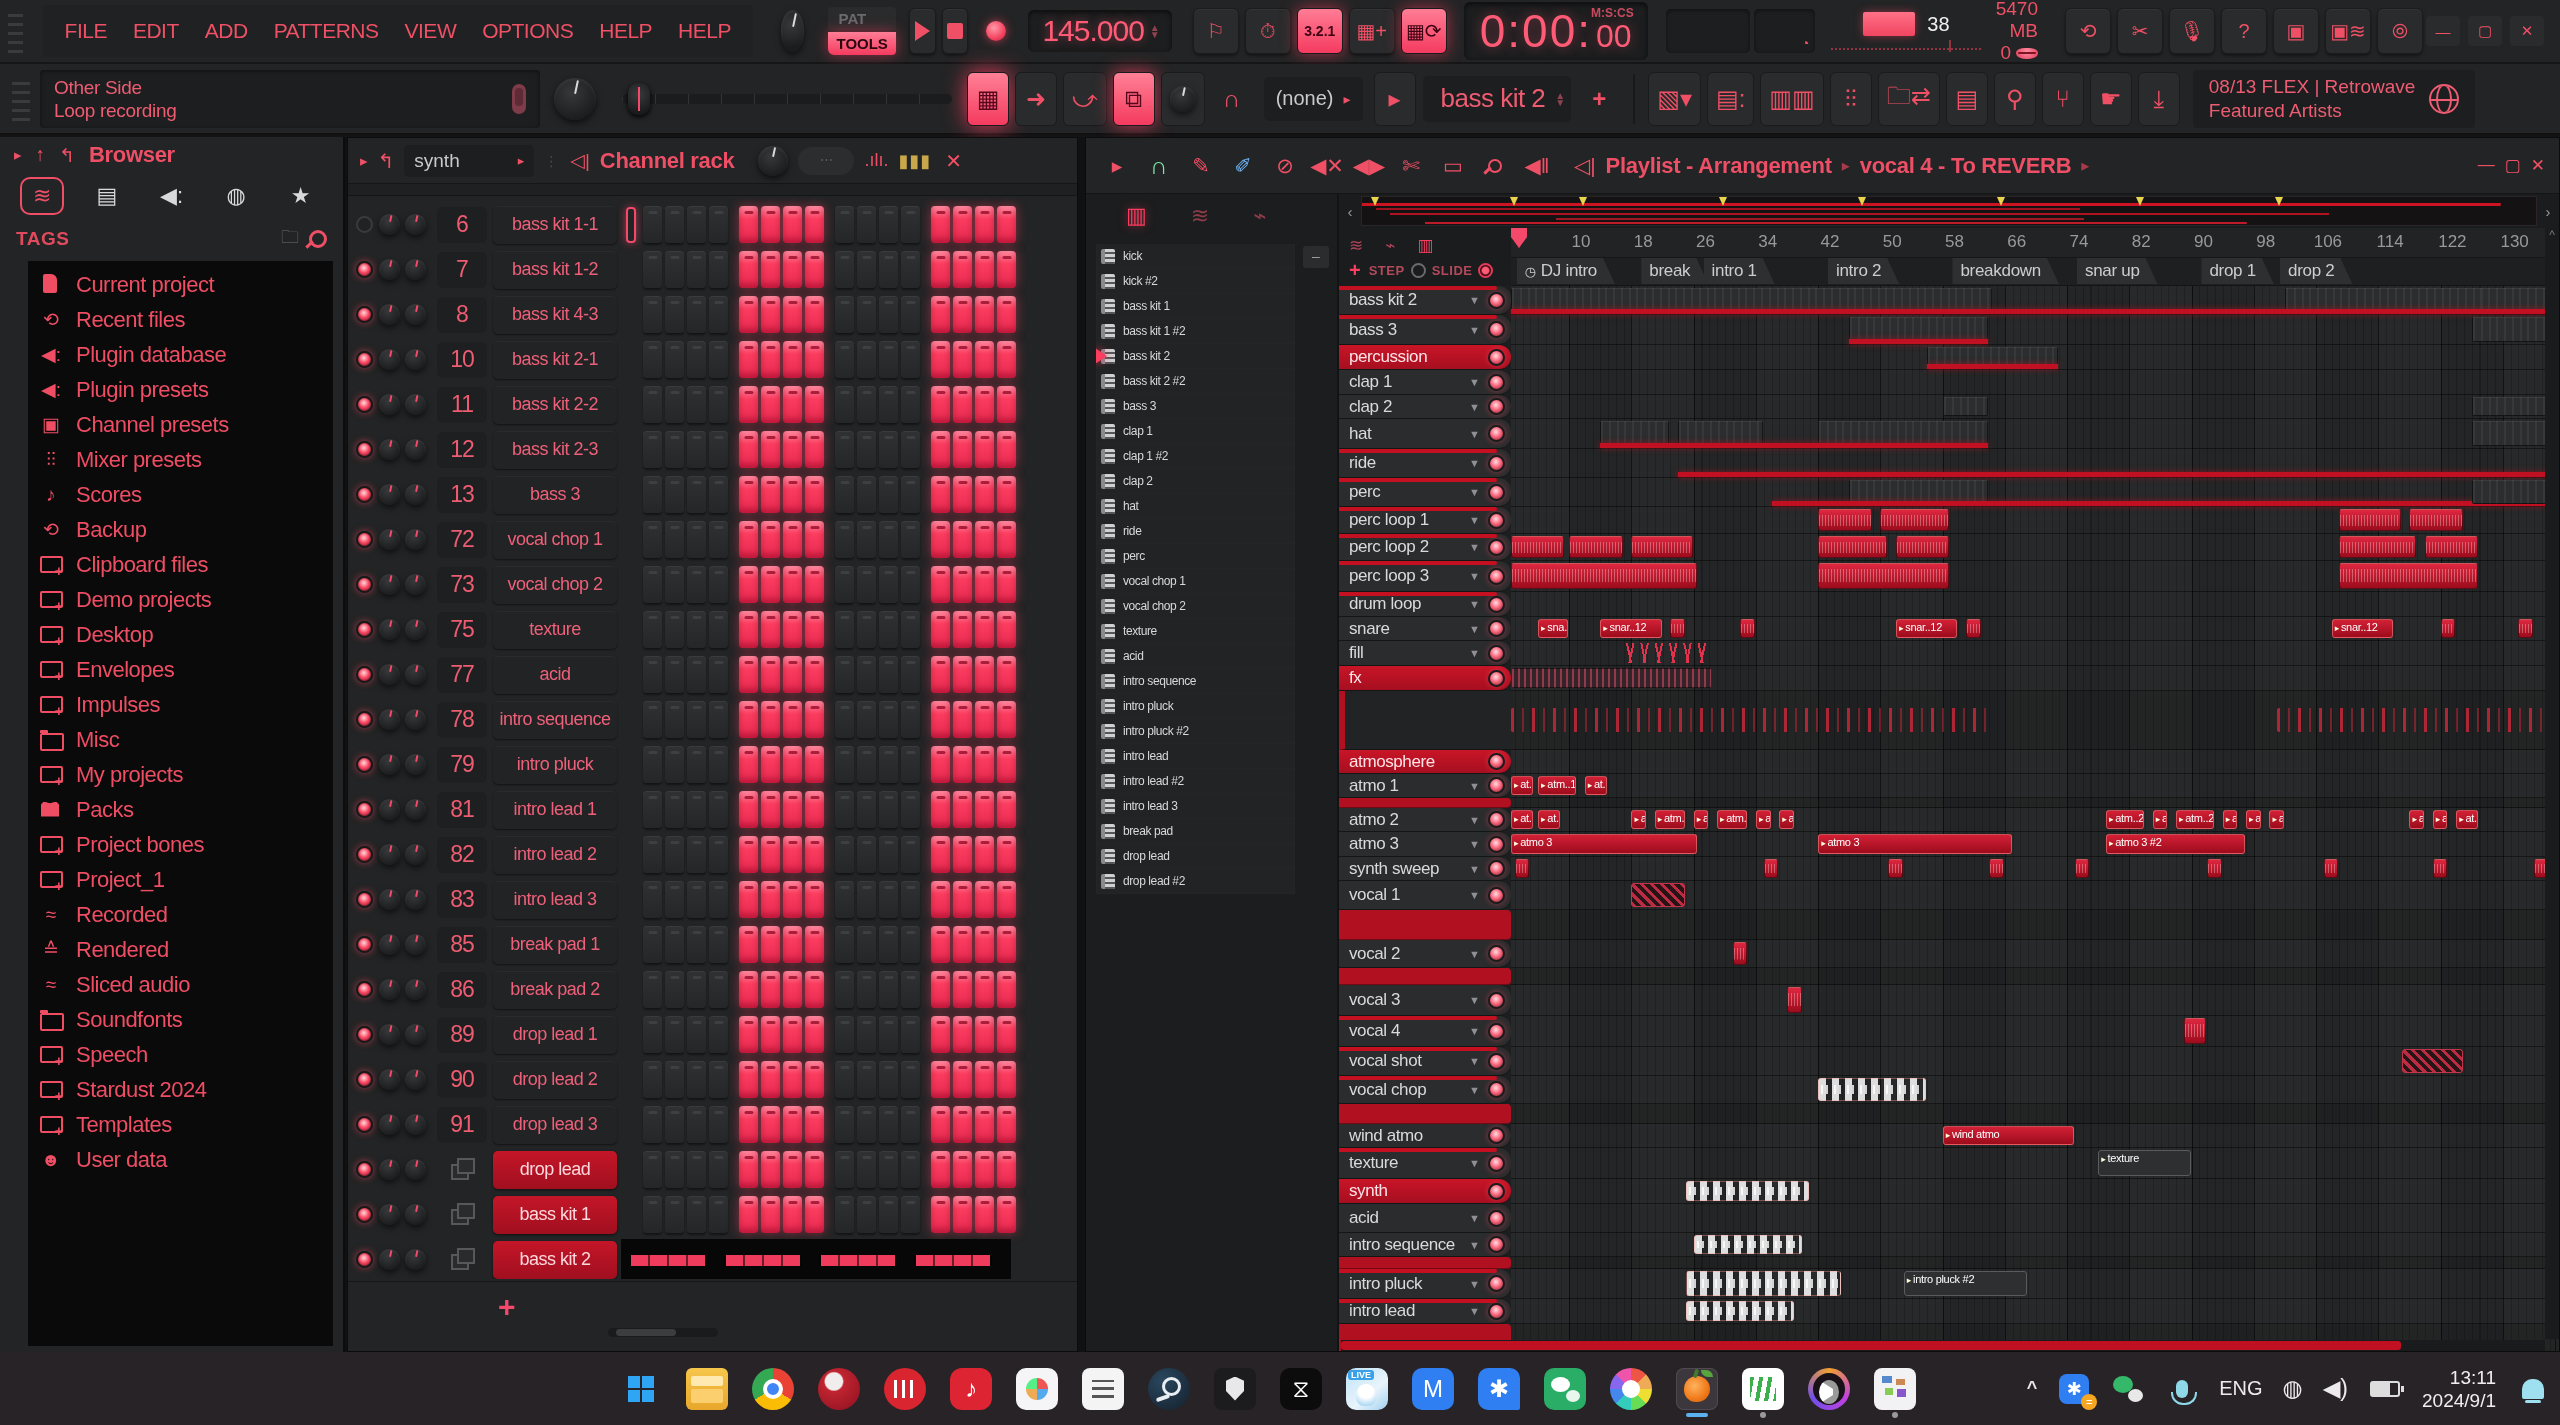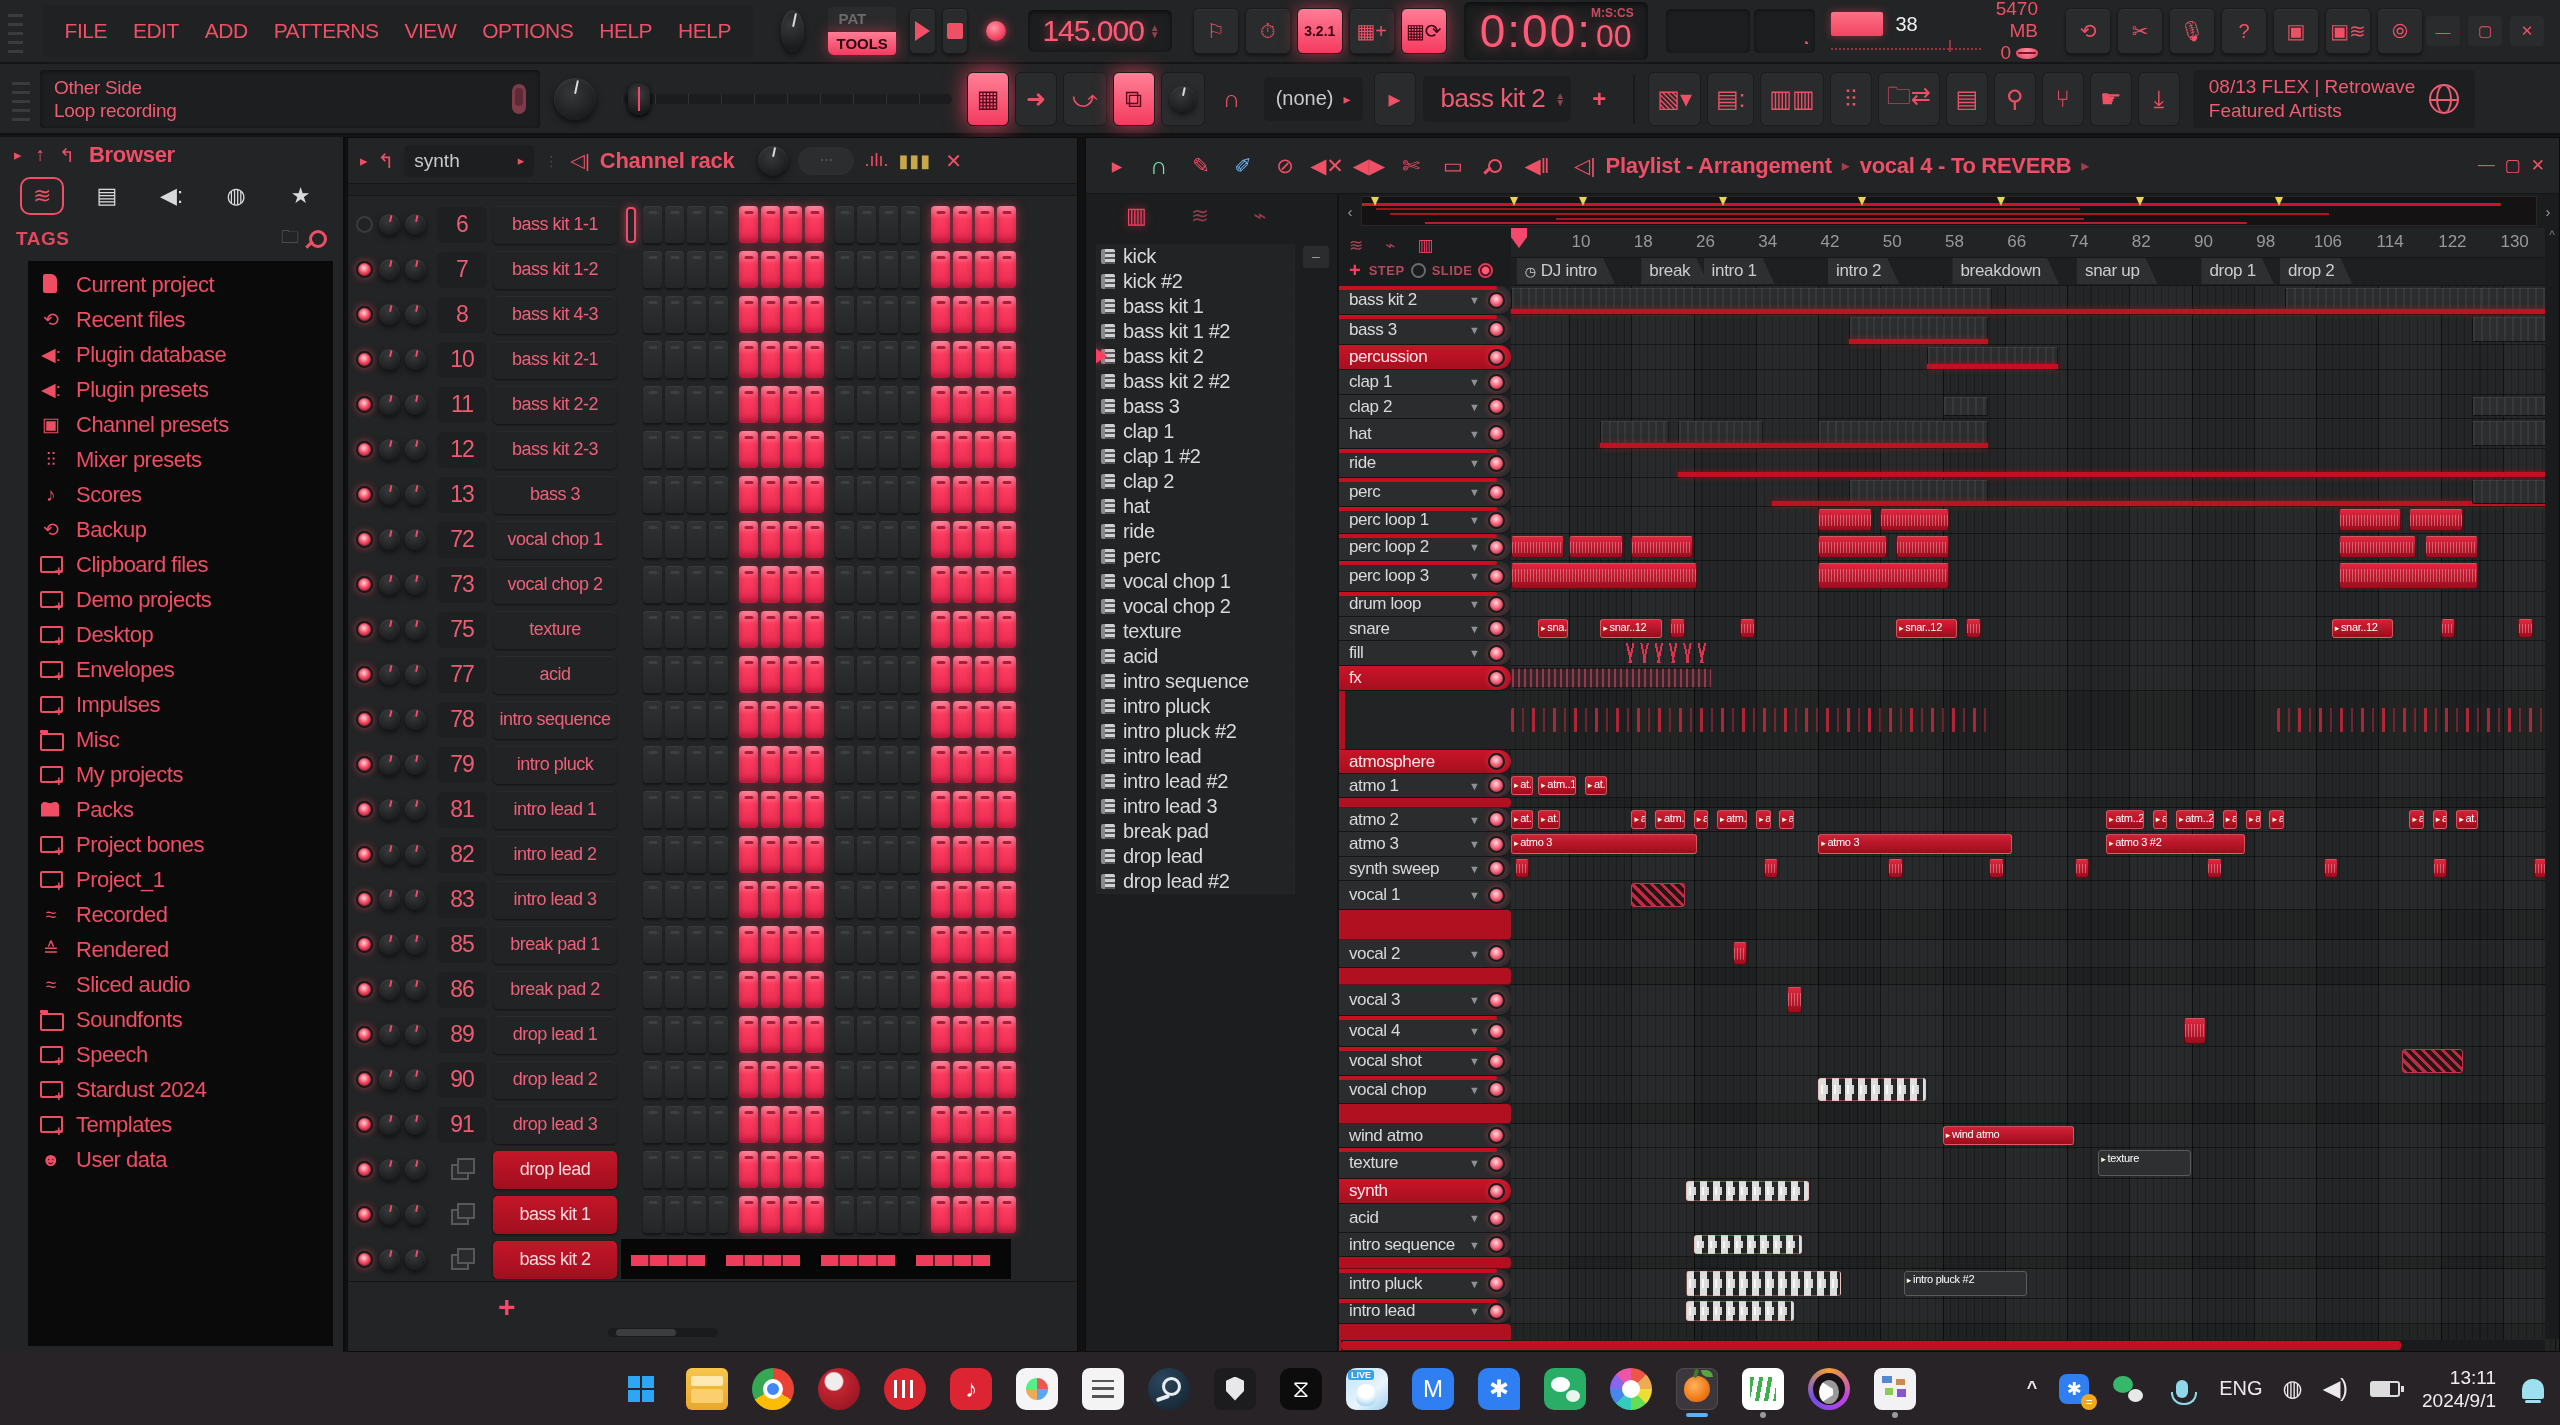--- a/index.html
+++ b/index.html
@@ -39,21 +39,21 @@
   .tempo-val { color:#ff5b76; font-size:30px; letter-spacing:-1px; text-shadow:0 0 10px rgba(255,91,118,.5); }
   .spin { display:flex; flex-direction:column; color:#8f4350; font-size:10px; line-height:7px; }
   .mini-icons { display:flex; margin-left:10px; }
   .time-box { background:#1d1e1f; border-radius:6px; margin-left:14px; padding:2px 16px; position:relative;
     display:flex; align-items:baseline; box-shadow:inset 0 2px 6px rgba(0,0,0,.65); }
   .time-main { color:#ff5b76; font-size:46px; letter-spacing:2px; text-shadow:0 0 12px rgba(255,91,118,.45); }
   .time-frac { color:#ff5b76; font-size:32px; margin-left:4px; text-shadow:0 0 12px rgba(255,91,118,.45); }
   .time-unit { position:absolute; right:14px; top:4px; color:#c94a60; font-size:12px; font-weight:bold; }
   .dark-panel { background:#1d1e1f; border-radius:5px; height:44px; box-shadow:inset 0 1px 4px rgba(0,0,0,.5); position:relative; }
   .cpu-wrap { display:flex; flex-direction:column; gap:4px; margin-left:16px; }
-  .cpu-top { display:flex; align-items:center; gap:12px; }
+  .cpu-top { display:flex; align-items:center; gap:12px;justify-content:center; }
   .cpu-block { width:52px; height:24px; background:linear-gradient(#ff7186,#f04560); border-radius:2px; box-shadow:0 0 8px rgba(240,70,96,.5); }
   .cpu-num { color:#f0f0f1; font-size:20px; }
   .cpu-meter { width:150px; height:10px; border-bottom:2px dotted #94323f; position:relative; }
   .cpu-meter::after { content:""; position:absolute; right:30px; top:0; width:2px; height:12px; background:#94323f; }
   .mem-col { margin-left:14px; text-align:right; }
   .mem-val { color:#ef5066; font-size:19px; }
   .voice-row { display:flex; align-items:center; justify-content:flex-end; gap:5px; }
   .voice-val { color:#ef5066; font-size:19px; }
   .lips { width:22px; height:11px; background:radial-gradient(circle at 50% 30%, #ff8ca0, #e23b58); border-radius:50% 50% 60% 60%; position:relative; }
   .lips::after { content:""; position:absolute; left:2px; right:2px; top:45%; height:1.5px; background:#7e1325; border-radius:2px; }
@@ -177,21 +177,21 @@
   .picker { width:253px; background:#1c1d1e; border-right:2px solid #121314; position:relative; }
   .picker-tabs { height:44px; display:flex; align-items:center; gap:44px; padding-left:40px; }
   .pk-tab { font-size:22px; color:#8e3b4a; }
   .pk-tab.sel { color:#fb3d60; text-shadow:0 0 10px rgba(251,61,96,.6); }
   .pk-minus { position:absolute; right:8px; top:52px; width:26px; height:22px; background:#2b2c2d; border-radius:3px;
     color:#9a9b9c; font-size:14px; text-align:center; line-height:20px; }
   .pk-list { position:absolute; top:50px; left:10px; right:42px; bottom:4px; overflow:hidden; }
   .pk-item { height:25px; display:flex; align-items:center; gap:8px; border:1px solid #242526; border-top:none; background:#222324; padding-left:4px; position:relative; }
   .pk-item .pri { width:14px; height:15px; background:#cfd0d1; border-radius:2px;
     background-image:repeating-linear-gradient(0deg,#55565a 0 2px,transparent 2px 5px); border-left:4px solid #898a8e; }
-  .pk-item .lbl { color:#d8d9da; font-size:20px; letter-spacing:-0.4px; white-space:nowrap; }
+  .pk-item .lbl { color:#d8d9da; font-size:12px; letter-spacing:-0.4px; white-space:nowrap; }
   .pk-item.active::before { content:""; position:absolute; left:-2px; top:4px; border-left:12px solid #fb3d60; border-top:8px solid transparent; border-bottom:8px solid transparent; filter:drop-shadow(0 0 4px rgba(251,61,96,.8)); }
 
   
   .pl-right { flex:1; display:flex; flex-direction:column; position:relative; }
   .minimap-row { height:34px; display:flex; align-items:center; background:#1b1c1d; }
   .mm-arrow { width:22px; color:#9a9b9c; font-size:15px; text-align:center; }
   .minimap { flex:1; height:30px; background:#141212; border:1px solid #2a2526; position:relative;
     background-image:
       linear-gradient(rgba(215,20,35,.95),rgba(215,20,35,.95)),
       linear-gradient(rgba(215,20,35,.7),rgba(215,20,35,.7)),

